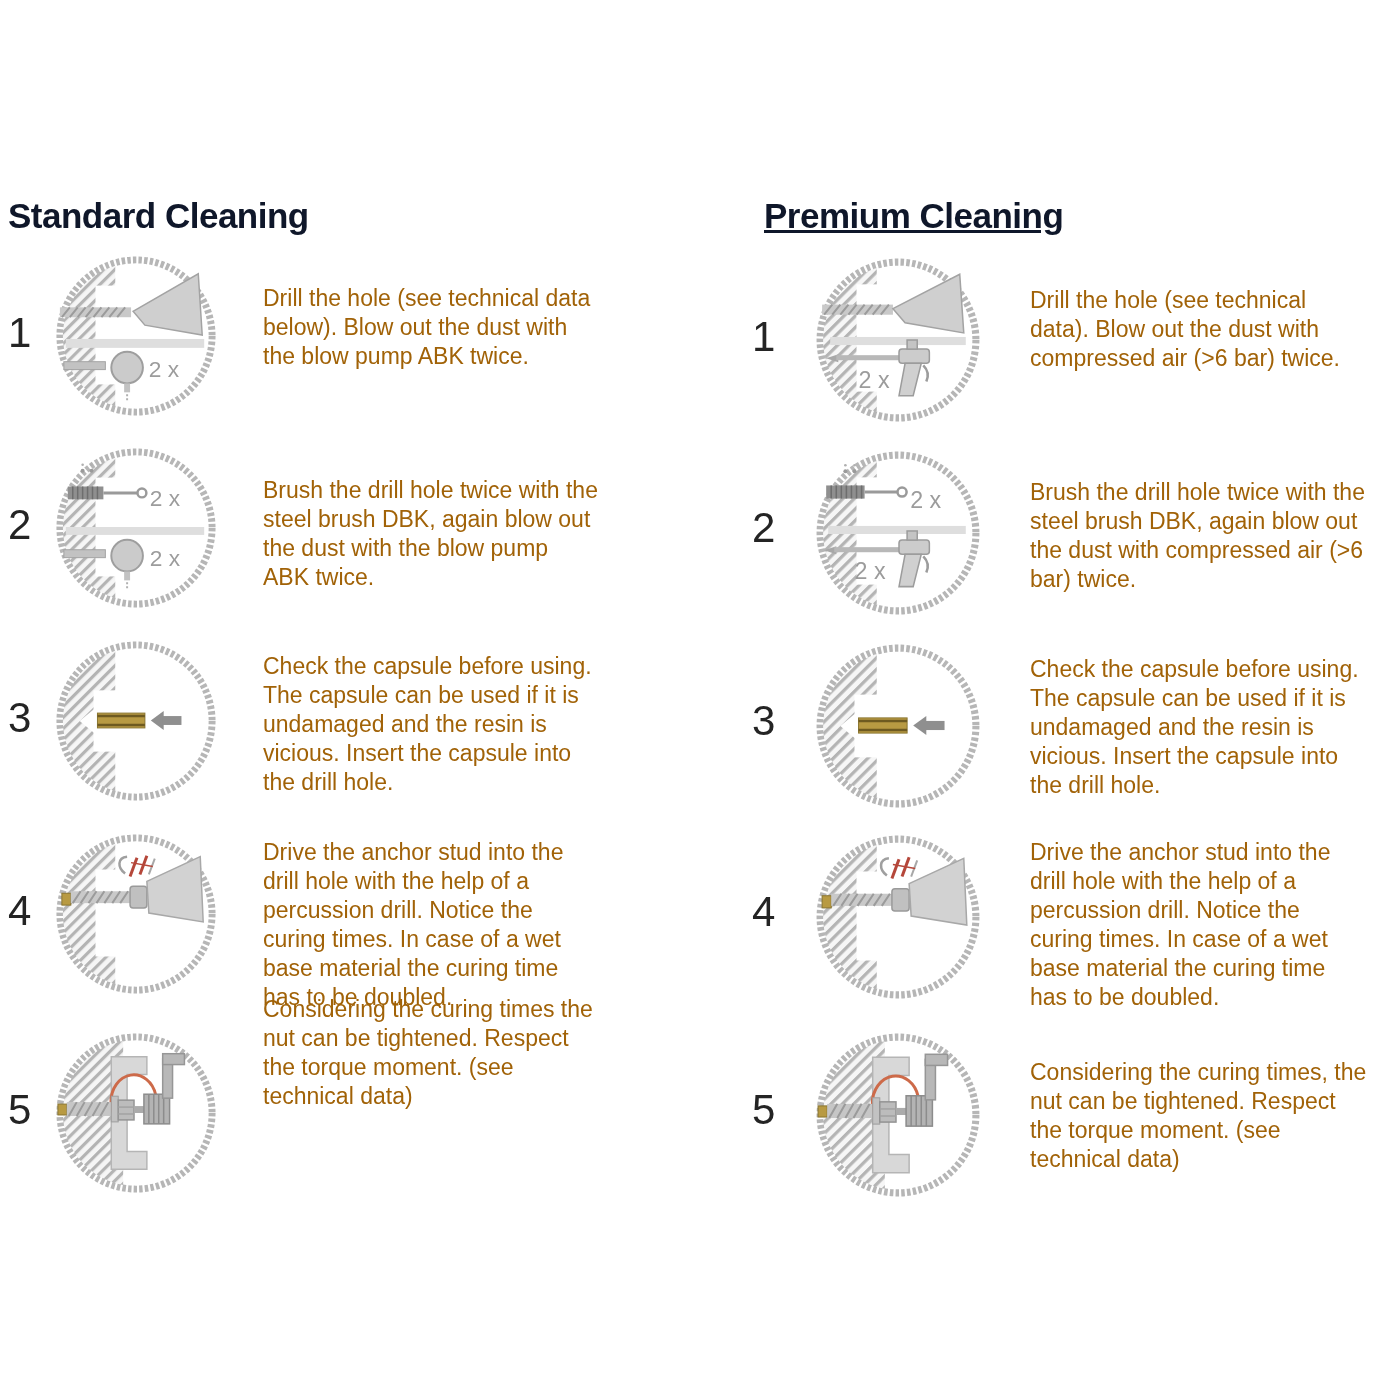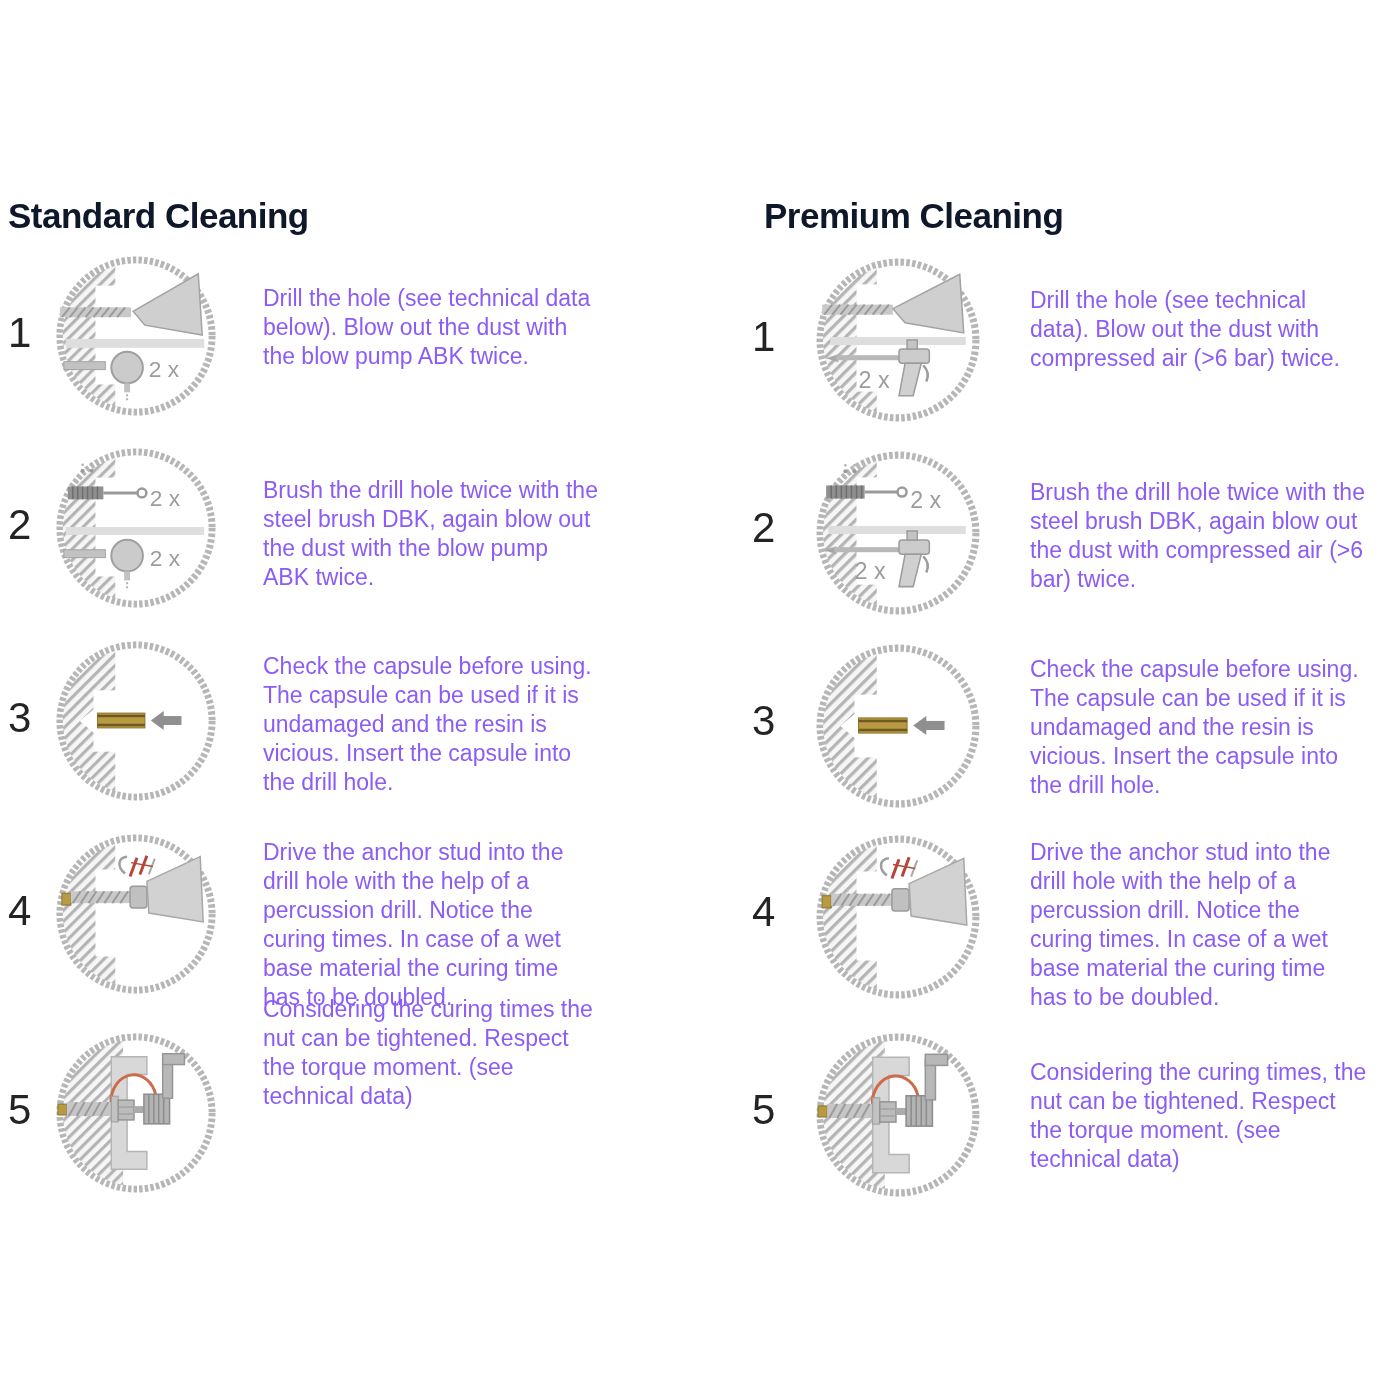--- a/index.html
+++ b/index.html
@@ -8,32 +8,32 @@
     font-family:"Liberation Sans",sans-serif;overflow:hidden;
   }
   .col{position:absolute;top:0;width:700px;height:1400px;}
   .col-left{left:0;}
   .col-right{left:700px;}
   .title{
     position:absolute;top:196px;margin:0;
     font-size:35px;font-weight:700;color:#0f172a;letter-spacing:-0.5px;
   }
   .col-left .title{left:8px;}
-  .col-right .title{left:64px;}
+  .col-right .title{left:64px;text-decoration:underline;}
   .step{display:contents;}
   .num{
     position:absolute;left:8px;width:44px;
     font-size:42px;color:#242424;line-height:1;
   }
   .col-right .num{left:52px;}
   .illus{position:absolute;left:52px;width:168px;height:168px;}
   .col-right .illus{left:112px;width:172px;height:172px;}
   .txt{
     position:absolute;left:263px;width:400px;margin:0;
-    font-size:23px;line-height:29px;color:#8b5cf6;white-space:pre-line;
+    font-size:23px;line-height:29px;color:#a16207;white-space:pre-line;
   }
   .col-right .txt{left:330px;width:392px;}
   .rim{fill:#ffffff;stroke:#b6b6b6;stroke-width:7;stroke-dasharray:3.5 2.2;}
   .lbl{font-family:"Liberation Sans",sans-serif;font-size:23px;fill:#9c9c9c;}
   .band{fill:#dedede;}
   svg{display:block;}
 </style>
 </head>
 <body>
 

